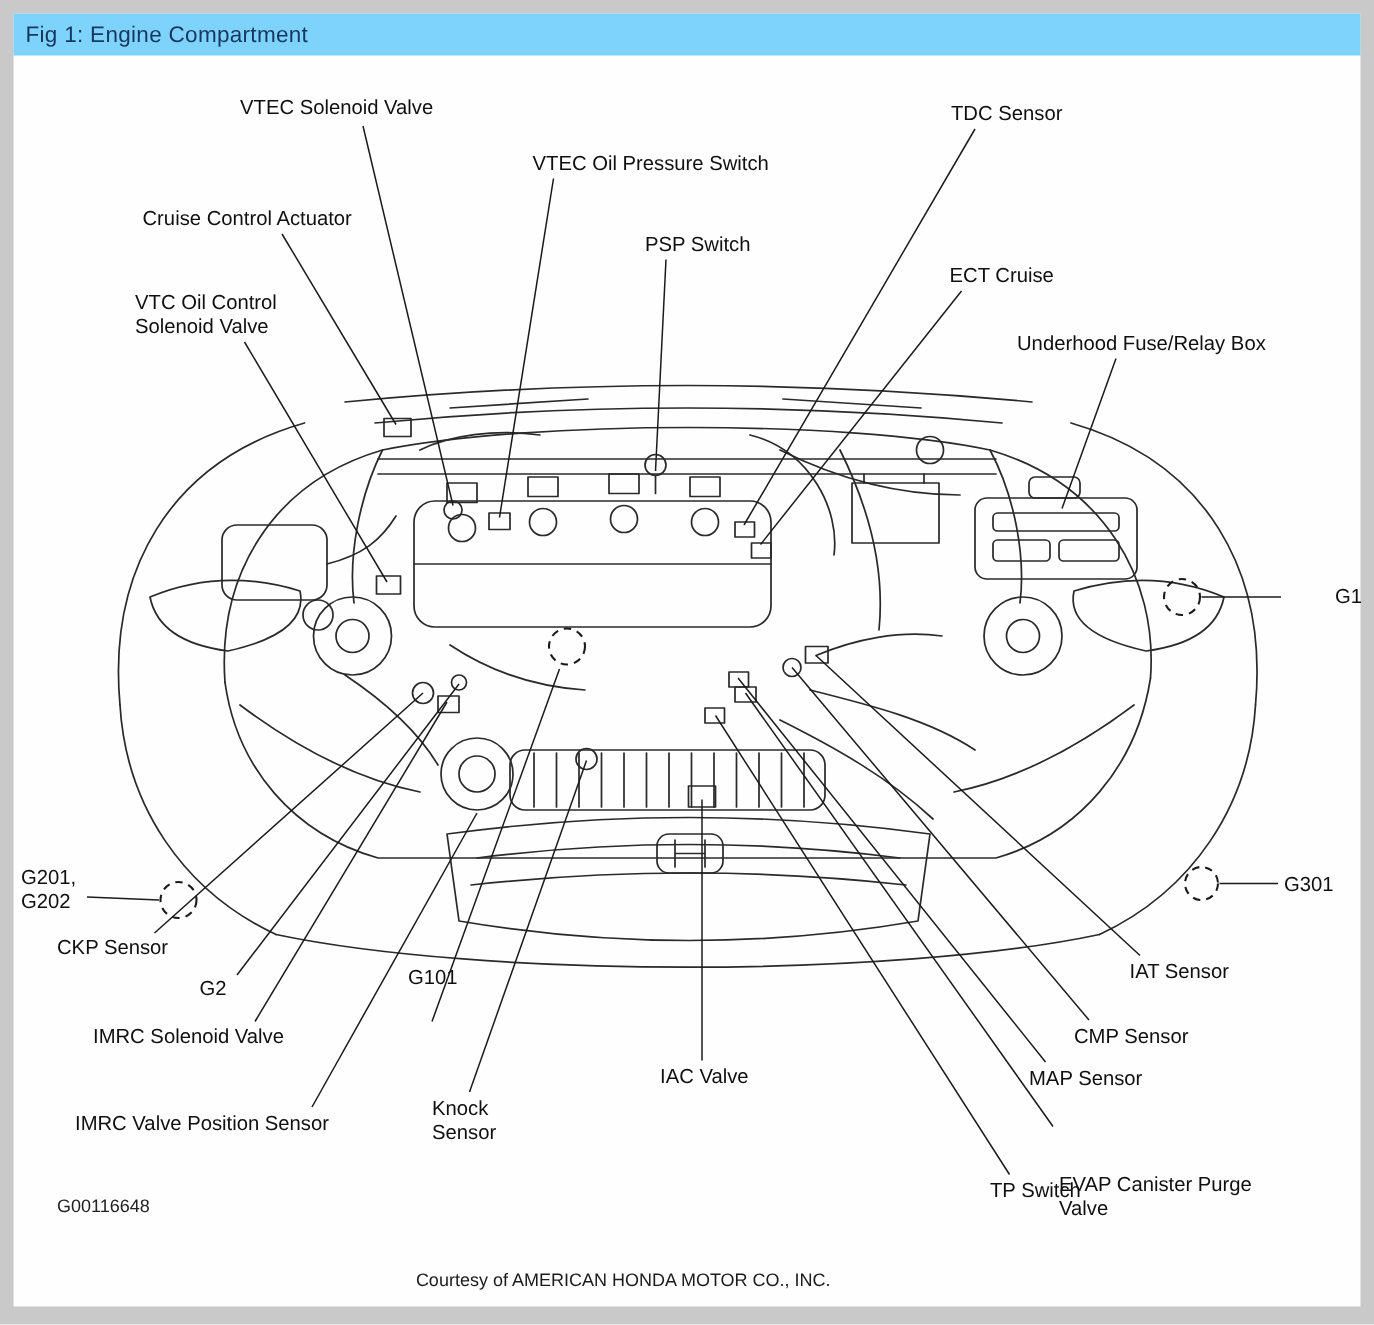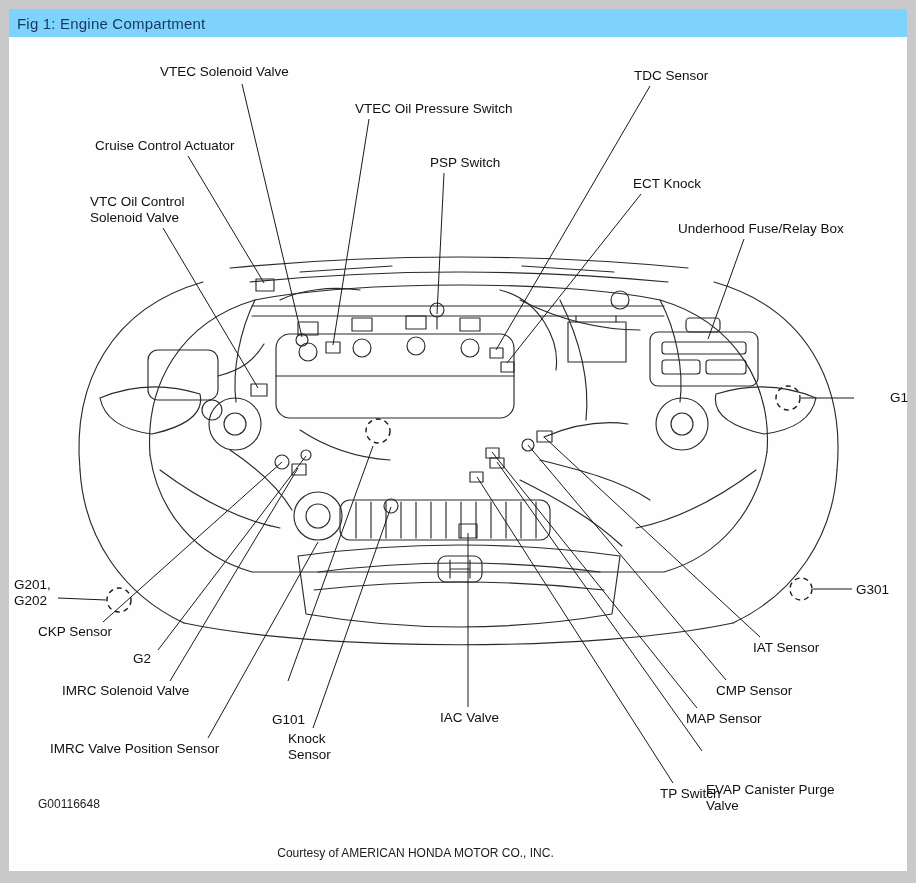--- a/index.html
+++ b/index.html
@@ -179,32 +179,32 @@
         <circle cx="801" cy="589" r="11" class="ground"></circle>
       </g>
   </svg>
 
   <div class="label-layer" id="label-layer">
       <div class="label" style="left: 160px; top: 64px;">VTEC Solenoid Valve</div>
       <div class="label" style="left: 355px; top: 101px;">VTEC Oil Pressure Switch</div>
       <div class="label" style="left: 634px; top: 68px;">TDC Sensor</div>
       <div class="label" style="left: 95px; top: 138px;">Cruise Control Actuator</div>
       <div class="label" style="left: 430px; top: 155px;">PSP Switch</div>
-      <div class="label" style="left: 633px; top: 176px;">ECT Knock</div>
+      <div class="label" style="left: 633px; top: 176px;">ECT Cruise</div>
       <div class="label" style="left: 90px; top: 194px;">VTC Oil Control
 Solenoid Valve</div>
       <div class="label" style="left: 678px; top: 221px;">Underhood Fuse/Relay Box</div>
       <div class="label" style="left: 858px; top: 390px; margin-left: 32px;">G1</div>
       <div class="label" style="left: 14px; top: 577px;">G201,
 G202</div>
       <div class="label" style="left: 856px; top: 582px;">G301</div>
       <div class="label" style="left: 38px; top: 624px;">CKP Sensor</div>
       <div class="label" style="left: 133px; top: 651px;">G2</div>
       <div class="label" style="left: 62px; top: 683px;">IMRC Solenoid Valve</div>
-      <div class="label" style="left: 272px; top: 712px;">G101</div>
+      <div class="label" style="left: 272px; top: 644px;">G101</div>
       <div class="label" style="left: 753px; top: 640px;">IAT Sensor</div>
       <div class="label" style="left: 716px; top: 683px;">CMP Sensor</div>
       <div class="label" style="left: 686px; top: 711px;">MAP Sensor</div>
       <div class="label" style="left: 50px; top: 741px;">IMRC Valve Position Sensor</div>
       <div class="label" style="left: 288px; top: 731px;">Knock
 Sensor</div>
       <div class="label" style="left: 440px; top: 710px;">IAC Valve</div>
       <div class="label" style="left: 690px; top: 782px; margin-left: 16px;">EVAP Canister Purge Valve</div>
       <div class="label" style="left: 660px; top: 786px;">TP Switch</div>
     </div>

